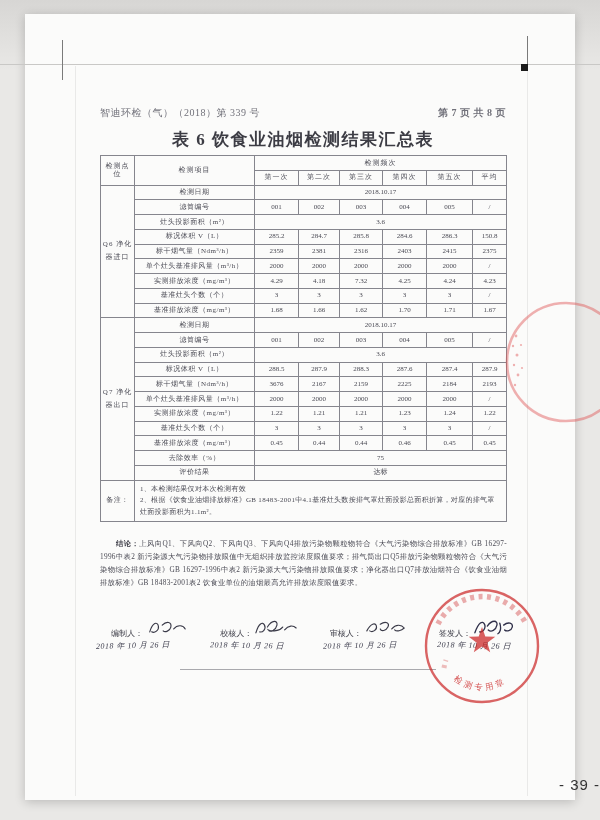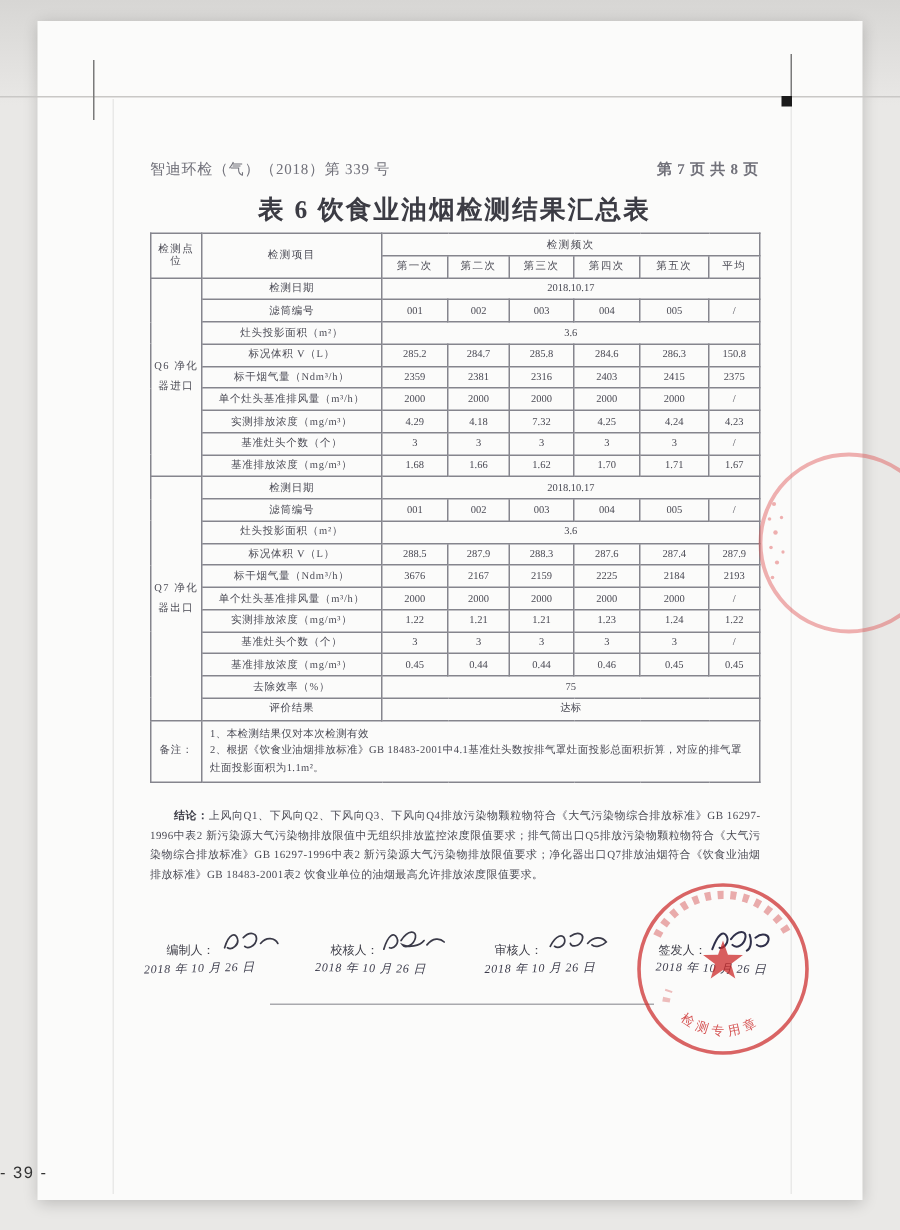--- a/index.html
+++ b/index.html
@@ -49,22 +49,22 @@
   .sig-svg{width:46px;height:22px;margin-left:1px;}
   .daterow{position:absolute;left:96px;top:640px;width:415px;display:flex;justify-content:space-between;}
   .hand{font-size:8px;font-style:italic;color:#3c3c4c;letter-spacing:.5px;white-space:nowrap;}
   .daterow .hand:nth-child(1){transform:rotate(-1.5deg);}
   .daterow .hand:nth-child(2){transform:rotate(1deg);}
   .daterow .hand:nth-child(3){transform:rotate(-1deg);}
   .daterow .hand:nth-child(4){transform:rotate(1.5deg);}
   .rule{position:absolute;left:180px;top:669px;width:256px;height:0;border-top:1px solid #a9a9ad;}
 
   .stamps{position:absolute;left:0;top:0;width:600px;height:820px;pointer-events:none;}
-  .pagenum{position:absolute;left:0;top:776px;width:600px;text-align:left;
-    font-size:11px;color:#333;letter-spacing:1px;font-family:"Liberation Sans","DejaVu Sans",sans-serif;}
+  .pagenum{position:absolute;left:0;top:776px;width:600px;text-align:right;
+    font-size:15px;color:#333;letter-spacing:1px;font-family:"Liberation Sans","DejaVu Sans",sans-serif;}
 </style>
 </head>
 <body>
 
 <div class="paper"></div>
 <div class="scanline"></div>
 <div class="guide l"></div>
 <div class="guide r"></div>
 <div class="crop l"></div>
 <div class="crop r"></div>

